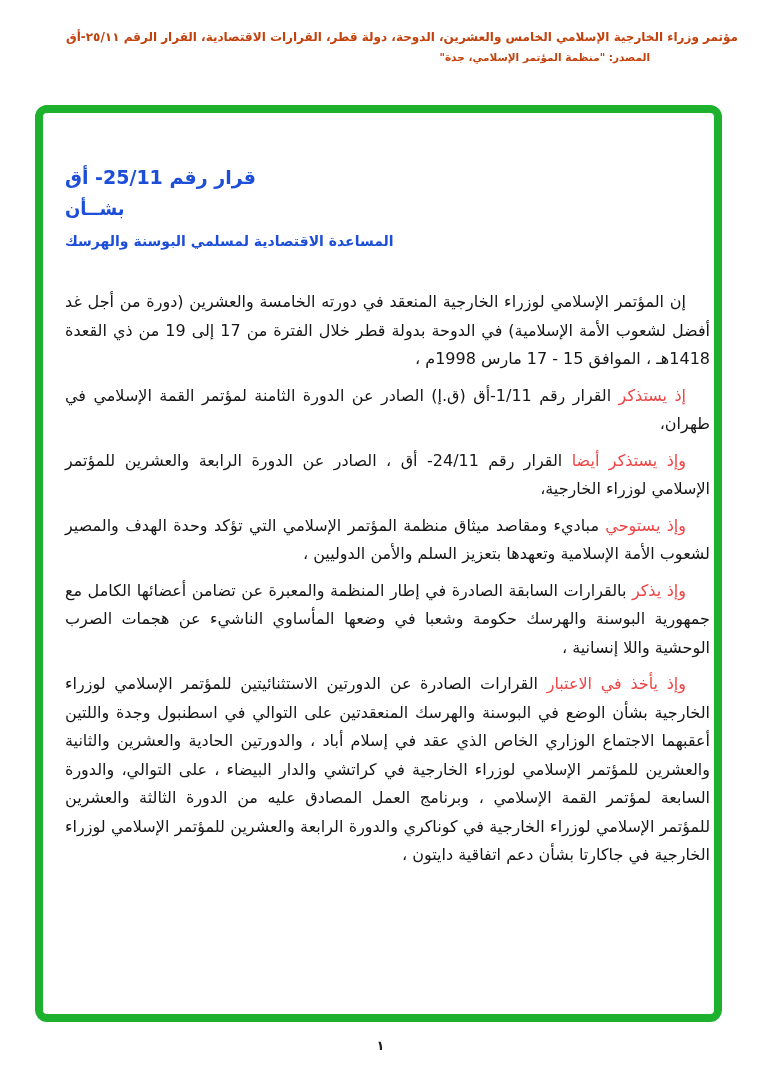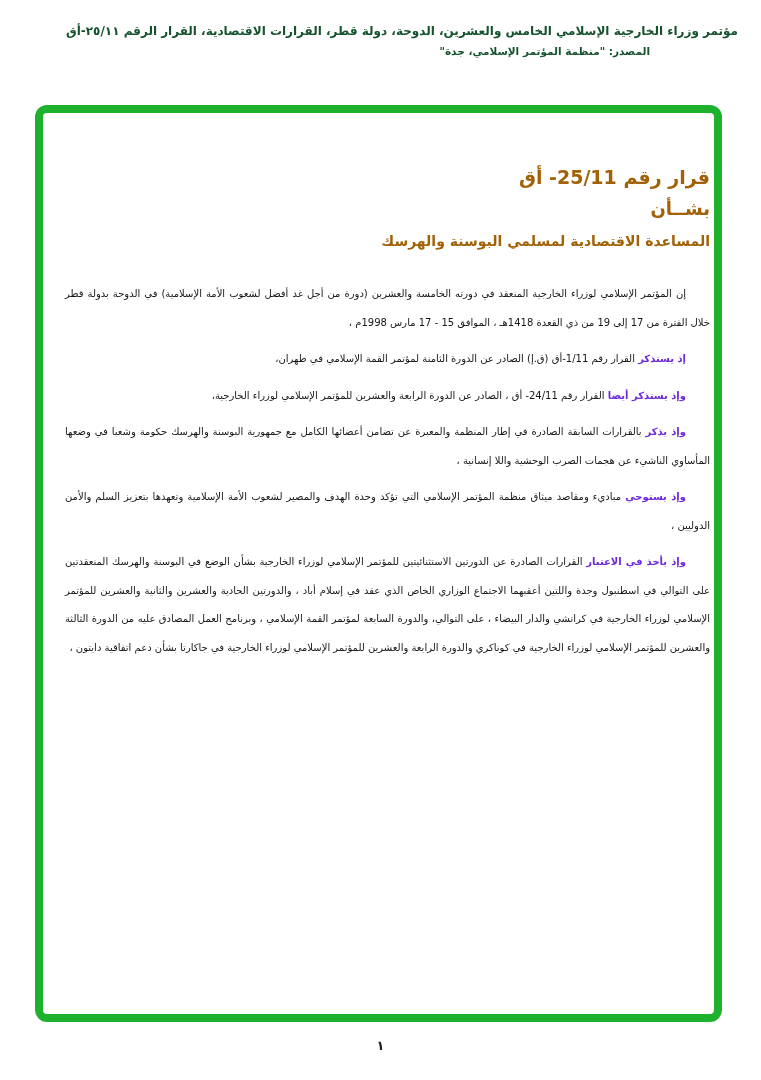--- a/index.html
+++ b/index.html
@@ -14,27 +14,27 @@
   }
   .page {
     position: relative;
     width: 761px;
     height: 1080px;
     background: #ffffff;
   }
   
   .header {
     position: absolute;
-    top: 22px;
+    top: 28px;
     right: 23px;
     left: 20px;
     direction: rtl;
     text-align: right;
     font-weight: 700;
-    color: #14532d;
+    color: #c2410c;
   }
   .header .line1 {
     font-size: 12px;
     line-height: 18px;
     letter-spacing: 0;
   }
   .header .line2 {
     font-size: 10.5px;
     line-height: 16px;
     padding-left: 0;
@@ -57,41 +57,41 @@
   }
   .content {
     direction: rtl;
     box-sizing: border-box;
     width: 100%;
     height: 100%;
     padding: 48px 4px 10px 22px;
     overflow: hidden;
   }
   .doc-title {
-    text-align: right;
+    text-align: left;
     font-weight: 700;
-    color: #a16207;
+    color: #1d4ed8;
   }
   .doc-title .t1 { font-size: 19px; line-height: 32px; }
   .doc-title .t2 { font-size: 18px; line-height: 32px; }
   .doc-title .t3 { font-size: 14px; line-height: 33px; }
   .body-text {
-    margin-top: 22px;
-    font-size: 10px;
+    margin-top: 30px;
+    font-size: 16px;
     line-height: 28.5px;
     text-align: justify;
     color: #161616;
   }
   .body-text p {
     margin: 0 0 8px 0;
     text-indent: 24px;
   }
   .body-text b {
-    font-weight: 700;
-    color: #6d28d9;
+    font-weight: 400;
+    color: #ef4444;
   }
   
   .page-number {
     position: absolute;
     top: 1038px;
     left: 0;
     width: 761px;
     text-align: center;
     font-size: 13px;
     font-weight: 700;
@@ -117,23 +117,23 @@
         <div class="t3">المساعدة الاقتصادية لمسلمي البوسنة والهرسك</div>
       </div>
 
       <div class="body-text">
         <p><span>إن المؤتمر الإسلامي لوزراء الخارجية المنعقد في دورته الخامسة والعشرين (دورة من أجل غد أفضل لشعوب الأمة الإسلامية) في الدوحة بدولة قطر خلال الفترة من 17 إلى 19 من ذي القعدة 1418هـ ، الموافق 15 - 17 مارس 1998م ،</span></p>
 
         <p><b>إذ يستذكر</b><span> القرار رقم 1/11-أق (ق.إ) الصادر عن الدورة الثامنة لمؤتمر القمة الإسلامي في طهران،</span></p>
 
         <p><b>وإذ يستذكر أيضا</b><span> القرار رقم 24/11- أق ، الصادر عن الدورة الرابعة والعشرين للمؤتمر الإسلامي لوزراء الخارجية،</span></p>
 
+        <p><b>وإذ يستوحي</b><span> مباديء ومقاصد ميثاق منظمة المؤتمر الإسلامي التي تؤكد وحدة الهدف والمصير لشعوب الأمة الإسلامية وتعهدها بتعزيز السلم والأمن الدوليين ،</span></p>
+
         <p><b>وإذ يذكر</b><span> بالقرارات السابقة الصادرة في إطار المنظمة والمعبرة عن تضامن أعضائها الكامل مع جمهورية البوسنة والهرسك حكومة وشعبا في وضعها المأساوي الناشيء عن هجمات الصرب الوحشية واللا إنسانية ،</span></p>
-
-        <p><b>وإذ يستوحي</b><span> مباديء ومقاصد ميثاق منظمة المؤتمر الإسلامي التي تؤكد وحدة الهدف والمصير لشعوب الأمة الإسلامية وتعهدها بتعزيز السلم والأمن الدوليين ،</span></p>
 
         <p><b>وإذ يأخذ في الاعتبار</b><span> القرارات الصادرة عن الدورتين الاستثنائيتين للمؤتمر الإسلامي لوزراء الخارجية بشأن الوضع في البوسنة والهرسك المنعقدتين على التوالي في اسطنبول وجدة واللتين أعقبهما الاجتماع الوزاري الخاص الذي عقد في إسلام أباد ، والدورتين الحادية والعشرين والثانية والعشرين للمؤتمر الإسلامي لوزراء الخارجية في كراتشي والدار البيضاء ، على التوالي، والدورة السابعة لمؤتمر القمة الإسلامي ، وبرنامج العمل المصادق عليه من الدورة الثالثة والعشرين للمؤتمر الإسلامي لوزراء الخارجية في كوناكري والدورة الرابعة والعشرين للمؤتمر الإسلامي لوزراء الخارجية في جاكارتا بشأن دعم اتفاقية دايتون ،</span></p>
       </div>
 
     </div>
   </div>
 
   <div class="page-number">١</div>
 
 </div>

